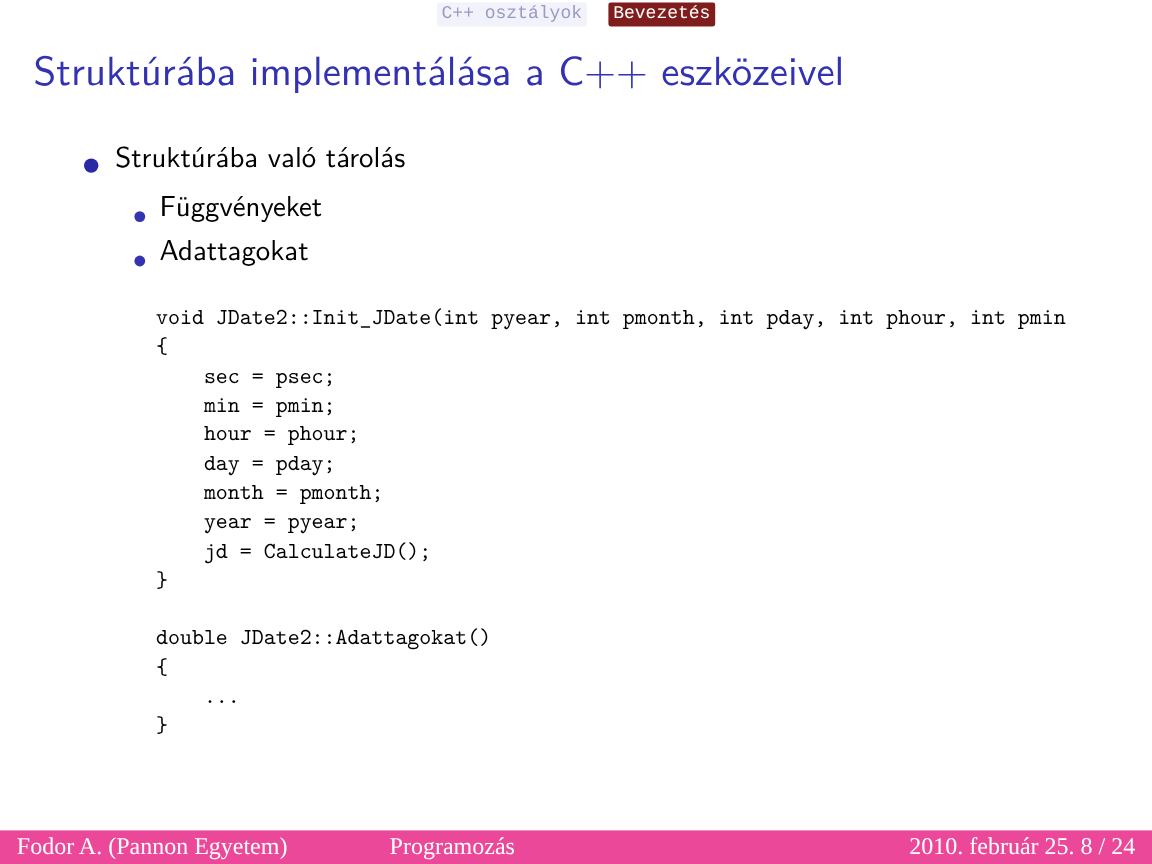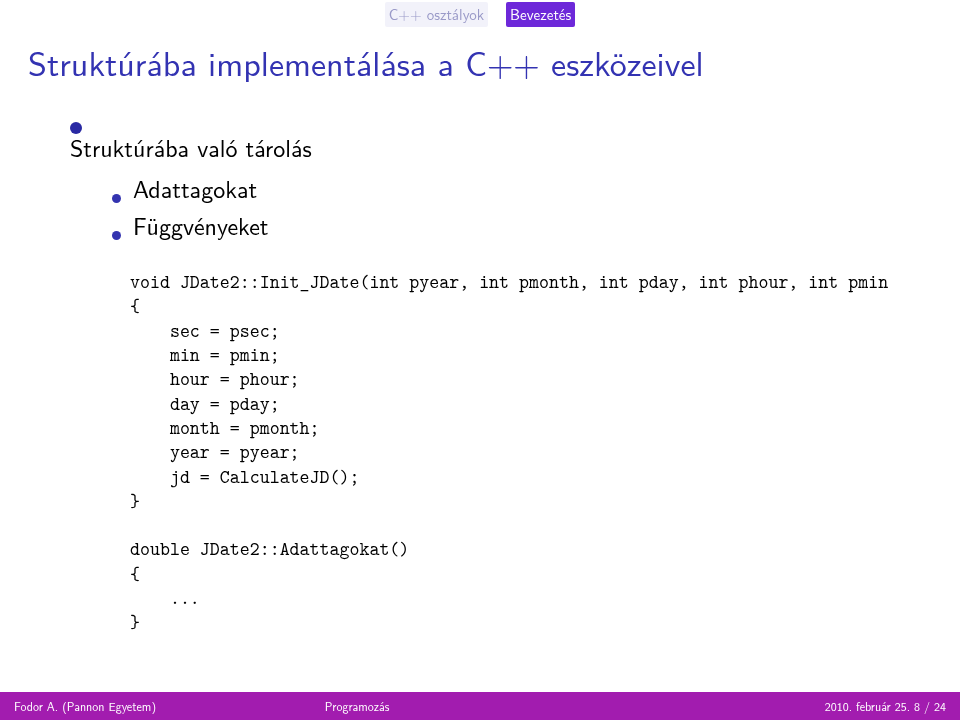--- a/index.html
+++ b/index.html
@@ -10,36 +10,37 @@
     font-family: "Latin Modern Sans", "TeX Gyre Heros", sans-serif;
     position: relative;
     overflow: hidden;
   }
   .topnav {
     display: flex;
     justify-content: center;
     gap: 18px;
     padding-top: 2px;
     font-size: 15px;
+    font-family: Liberation Mono, monospace;
   }
   .topnav span { padding: 1px 4px 2px 4px; border-radius: 2px; }
-  .nav-item-active { background: #6d28d9; color: #fff; }
+  .nav-item-active { background: #7f1d1d; color: #fff; }
   .nav-item-inactive { color: #9a9ac8; background: #f2f2fa; }
   .title {
     color: #3333B2;
     font-size: 34px;
     font-weight: 400;
     padding: 10px 28px 30px 28px;
   }
   .content {
     padding: 0 70px;
     font-size: 24px;
     color: #000;
   }
-  .bullet1 { display: flex; align-items: baseline; margin-bottom: 6px; flex-direction: column; }
+  .bullet1 { display: flex; align-items: baseline; margin-bottom: 6px; }
   .bullet1 .b-icon {
     width: 12px; height: 12px; border-radius: 50%;
     background: #2929a3; flex-shrink: 0;
     margin-right: 14px; position: relative; top: 5px;
   }
   .sub { margin-left: 42px; }
   .bullet2 { display: flex; align-items: baseline; margin-bottom: 2px; }
   .bullet2 .b-icon {
     width: 9px; height: 9px; border-radius: 50%;
     background: #3434b0; flex-shrink: 0;
@@ -50,26 +51,27 @@
     font-size: 19px;
     white-space: pre;
     margin: 28px 0 0 60px;
     line-height: 1.28;
     color: #000;
   }
   .footer {
     position: absolute;
     bottom: 0; left: 0; right: 0;
     height: 28px;
-    background: #a21caf;
+    background: #ec4899;
     color: #fff;
     display: flex;
     align-items: center;
-    font-size: 12px;
+    font-size: 20px;
     padding: 0 14px;
+    font-family: Liberation Serif, serif;
   }
   .footer .left { flex: 1; text-align: left; }
   .footer .center { flex: 1; }
   .footer .right { flex: 1; text-align: right; }
 </style>
 </head>
 <body>
 
 <div class="topnav">
   <span class="nav-item-inactive">C++ osztályok</span>
@@ -79,25 +81,25 @@
 <div class="title">Struktúrába implementálása a C++ eszközeivel</div>
 
 <div class="content">
   <div class="bullet1">
     <span class="b-icon"></span>
     <span>Struktúrába való tárolás</span>
   </div>
   <div class="sub">
     <div class="bullet2">
       <span class="b-icon"></span>
-      <span>Adattagokat</span>
+      <span>Függvényeket</span>
     </div>
     <div class="bullet2">
       <span class="b-icon"></span>
-      <span>Függvényeket</span>
+      <span>Adattagokat</span>
     </div>
   </div>
 
   <div class="code">void JDate2::Init_JDate(int pyear, int pmonth, int pday, int phour, int pmin
 {
     sec = psec;
     min = pmin;
     hour = phour;
     day = pday;
     month = pmonth;

